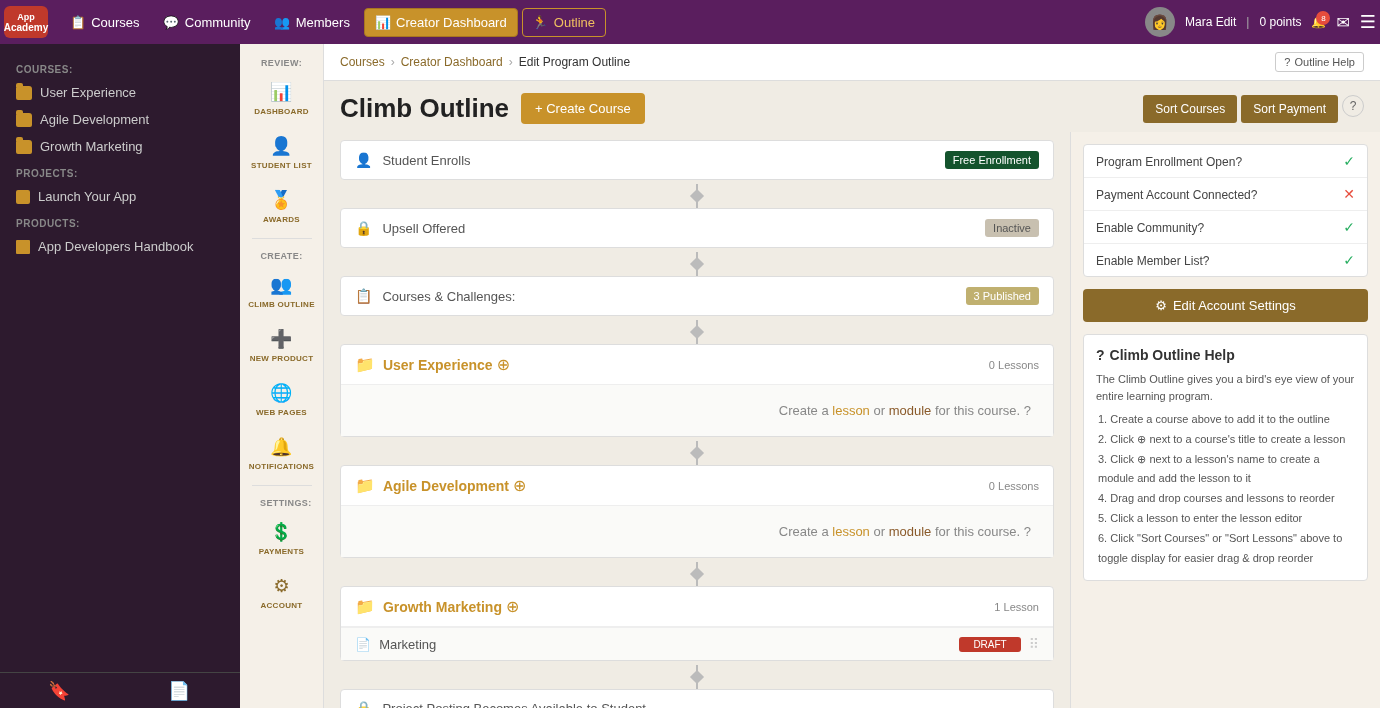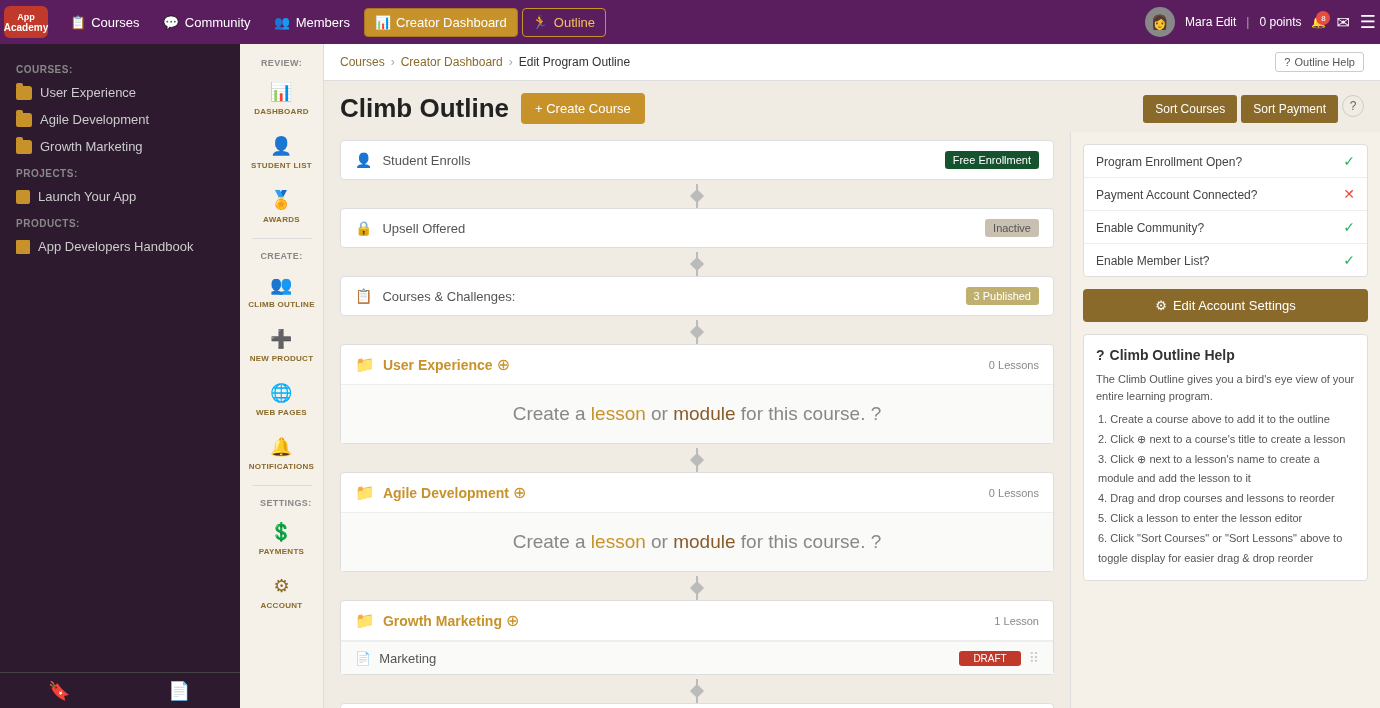--- a/index.html
+++ b/index.html
@@ -393,23 +393,23 @@
     .course-lesson-count {
       margin-left: auto;
       color: #888;
       font-size: 11px;
     }
     .course-section-body {
       padding: 10px 14px;
       background: #fafaf8;
     }
     .create-placeholder {
-      text-align: center;
+      text-align: right;
       color: #888;
-      font-size: 19px;
+      font-size: 13px;
       padding: 8px;
     }
     .create-placeholder a { color: #c8922a; text-decoration: none; }
     .create-placeholder .module-link { color: #8a5a2a; }
 
     
     .lesson-row {
       display: flex;
       align-items: center;
       padding: 8px 14px;

